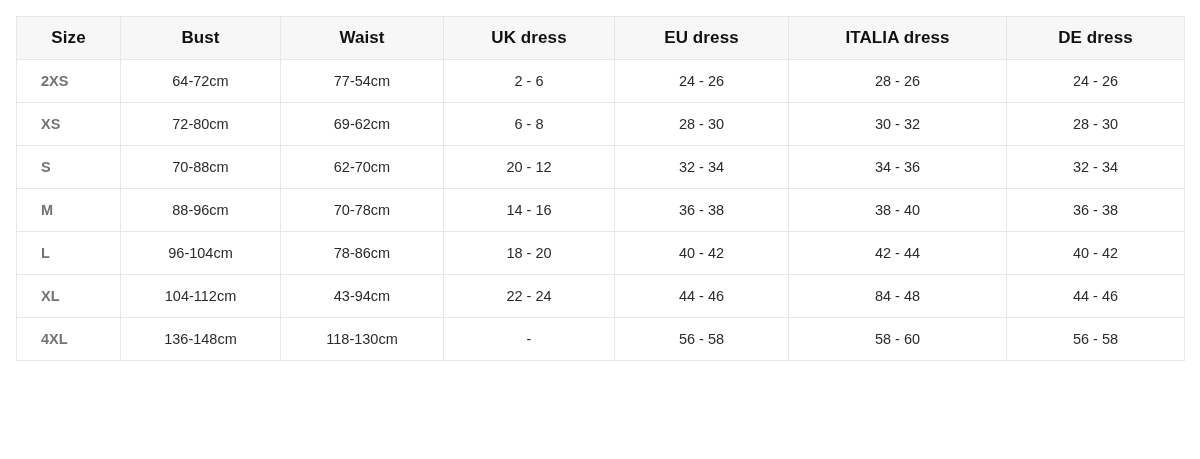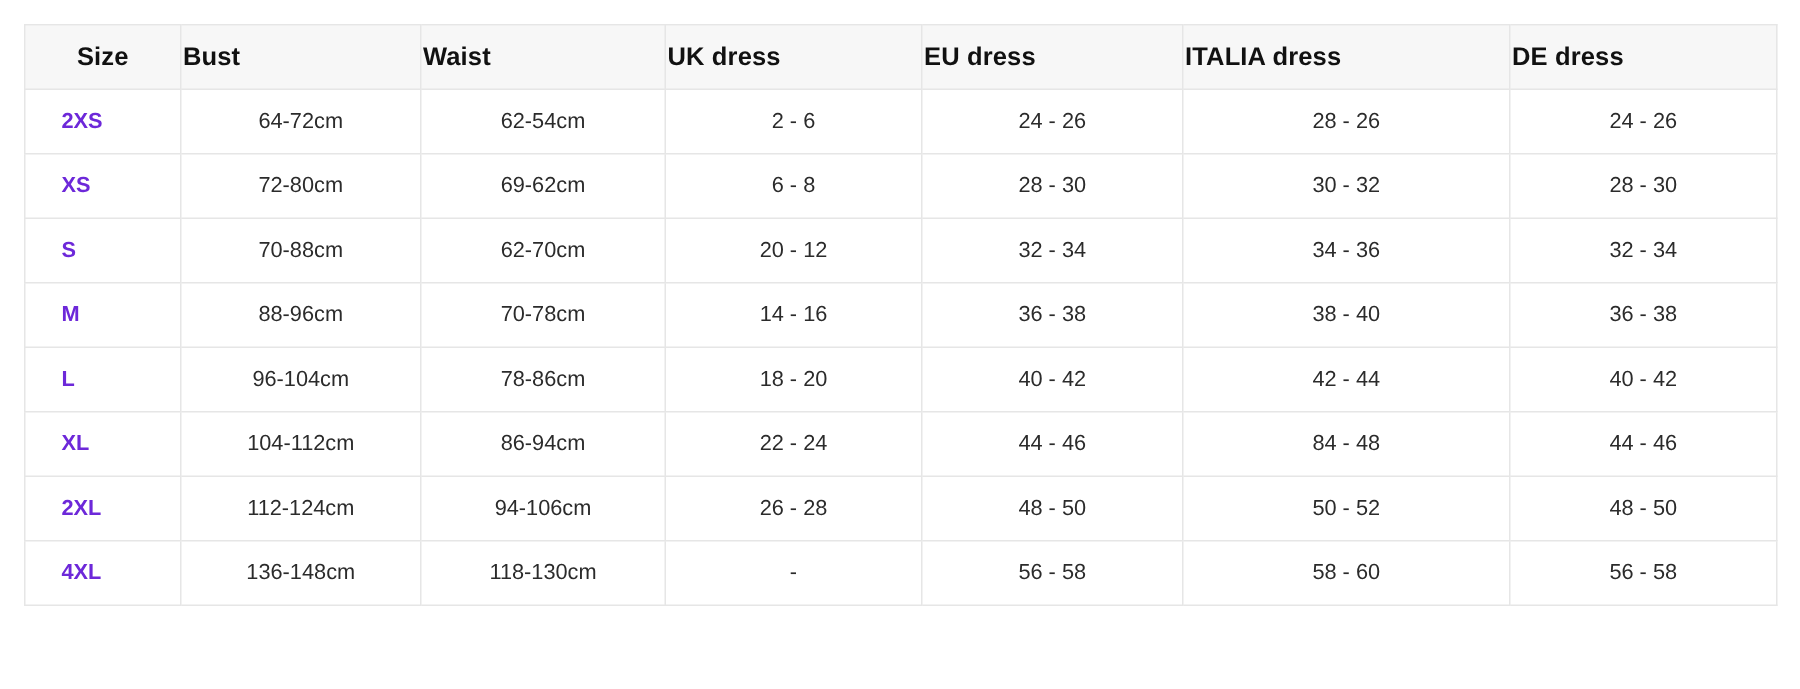--- a/index.html
+++ b/index.html
@@ -27,39 +27,39 @@
   table.size-table th,
   table.size-table td {
     border: 1px solid #e6e6e6;
     height: 43px;
     box-sizing: border-box;
   }
   table.size-table thead th {
     background: #f7f7f7;
     font-size: 17px;
     font-weight: bold;
-    text-align: left;
+    text-align: center;
     color: #111111;
     letter-spacing: 0.1px;
   }
   table.size-table thead th:first-child {
     text-align: center;
   }
   table.size-table tbody td {
     background: #ffffff;
     font-size: 14.5px;
     text-align: center;
     color: #2b2b2b;
   }
   table.size-table tbody td.size-cell {
     text-align: left;
     padding-left: 24px;
     font-weight: bold;
     font-size: 14.5px;
-    color: #6d28d9;
+    color: #737373;
   }
   
   col.c0 { width: 104px; }
   col.c1 { width: 160px; }
   col.c2 { width: 163px; }
   col.c3 { width: 171px; }
   col.c4 { width: 174px; }
   col.c5 { width: 218px; }
   col.c6 { width: 178px; }
 </style>
@@ -85,21 +85,21 @@
         <th>UK dress</th>
         <th>EU dress</th>
         <th>ITALIA dress</th>
         <th>DE dress</th>
       </tr>
     </thead>
     <tbody>
       <tr>
         <td class="size-cell">2XS</td>
         <td>64-72cm</td>
-        <td>62-54cm</td>
+        <td>77-54cm</td>
         <td>2 - 6</td>
         <td>24 - 26</td>
         <td>28 - 26</td>
         <td>24 - 26</td>
       </tr>
       <tr>
         <td class="size-cell">XS</td>
         <td>72-80cm</td>
         <td>69-62cm</td>
         <td>6 - 8</td>
@@ -130,34 +130,25 @@
         <td>96-104cm</td>
         <td>78-86cm</td>
         <td>18 - 20</td>
         <td>40 - 42</td>
         <td>42 - 44</td>
         <td>40 - 42</td>
       </tr>
       <tr>
         <td class="size-cell">XL</td>
         <td>104-112cm</td>
-        <td>86-94cm</td>
+        <td>43-94cm</td>
         <td>22 - 24</td>
         <td>44 - 46</td>
         <td>84 - 48</td>
         <td>44 - 46</td>
-      </tr>
-      <tr>
-        <td class="size-cell">2XL</td>
-        <td>112-124cm</td>
-        <td>94-106cm</td>
-        <td>26 - 28</td>
-        <td>48 - 50</td>
-        <td>50 - 52</td>
-        <td>48 - 50</td>
       </tr>
       <tr>
         <td class="size-cell">4XL</td>
         <td>136-148cm</td>
         <td>118-130cm</td>
         <td>-</td>
         <td>56 - 58</td>
         <td>58 - 60</td>
         <td>56 - 58</td>
       </tr>

